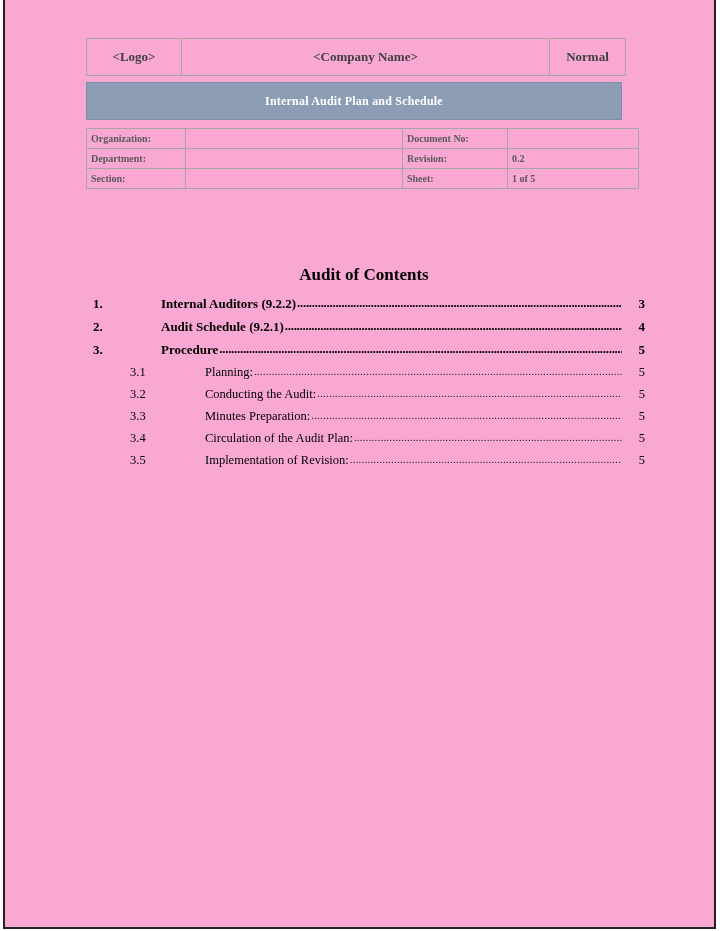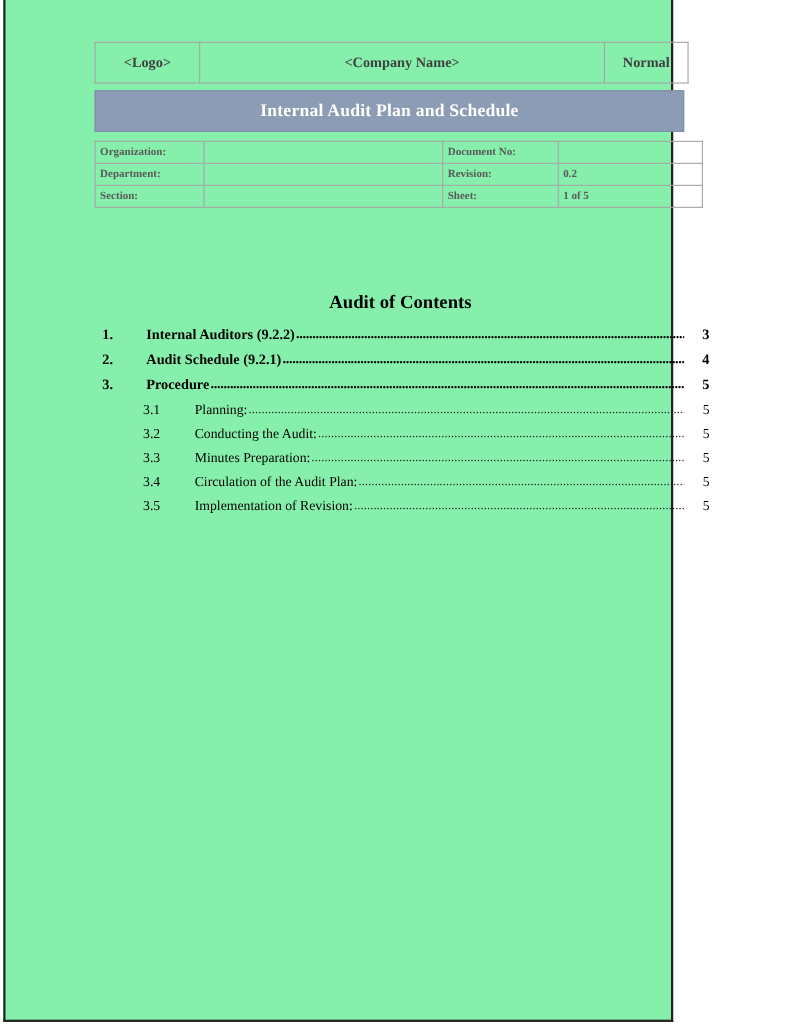--- a/index.html
+++ b/index.html
@@ -13,23 +13,23 @@
     font-family: "Liberation Serif", "DejaVu Serif", serif;
     position: relative;
     overflow: hidden;
   }
 
   
   .page {
     position: absolute;
     left: 3px;
     top: 0px;
-    width: 609px;
+    width: 713px;
     height: 929px;
-    background: #86efac;
+    background: #f9a8d4;
     border-left: 2px solid #222222;
     border-right: 2px solid #222222;
     border-bottom: 2px solid #222222;
     box-sizing: border-box;
   }
 
   
   .header-table {
     position: absolute;
     left: 81px;
@@ -62,21 +62,21 @@
     background: #8c9cb4;
     border: 1px solid #7e8ea8;
     box-sizing: border-box;
     display: flex;
     align-items: center;
     justify-content: center;
   }
   .title-banner .banner-text {
     color: #ffffff;
     font-weight: bold;
-    font-size: 16px;
+    font-size: 12px;
     letter-spacing: 0.2px;
   }
 
   
   .meta-table {
     position: absolute;
     left: 81px;
     top: 128px;
     width: 536px;
     border-collapse: collapse;
@@ -137,20 +137,21 @@
   .toc-num {
     flex: 0 0 auto;
     white-space: nowrap;
   }
   .level1 .toc-num { width: 40px; padding-left: 7px; }
   .level2 .toc-num { width: 47px; padding-left: 44px; }
 
   .toc-title {
     flex: 0 0 auto;
     white-space: nowrap;
+    margin-left: 28px;
   }
 
   .toc-leader {
     flex: 1 1 auto;
     overflow: hidden;
     white-space: nowrap;
     margin: 0 1px;
     position: relative;
     top: -1px;
   }

